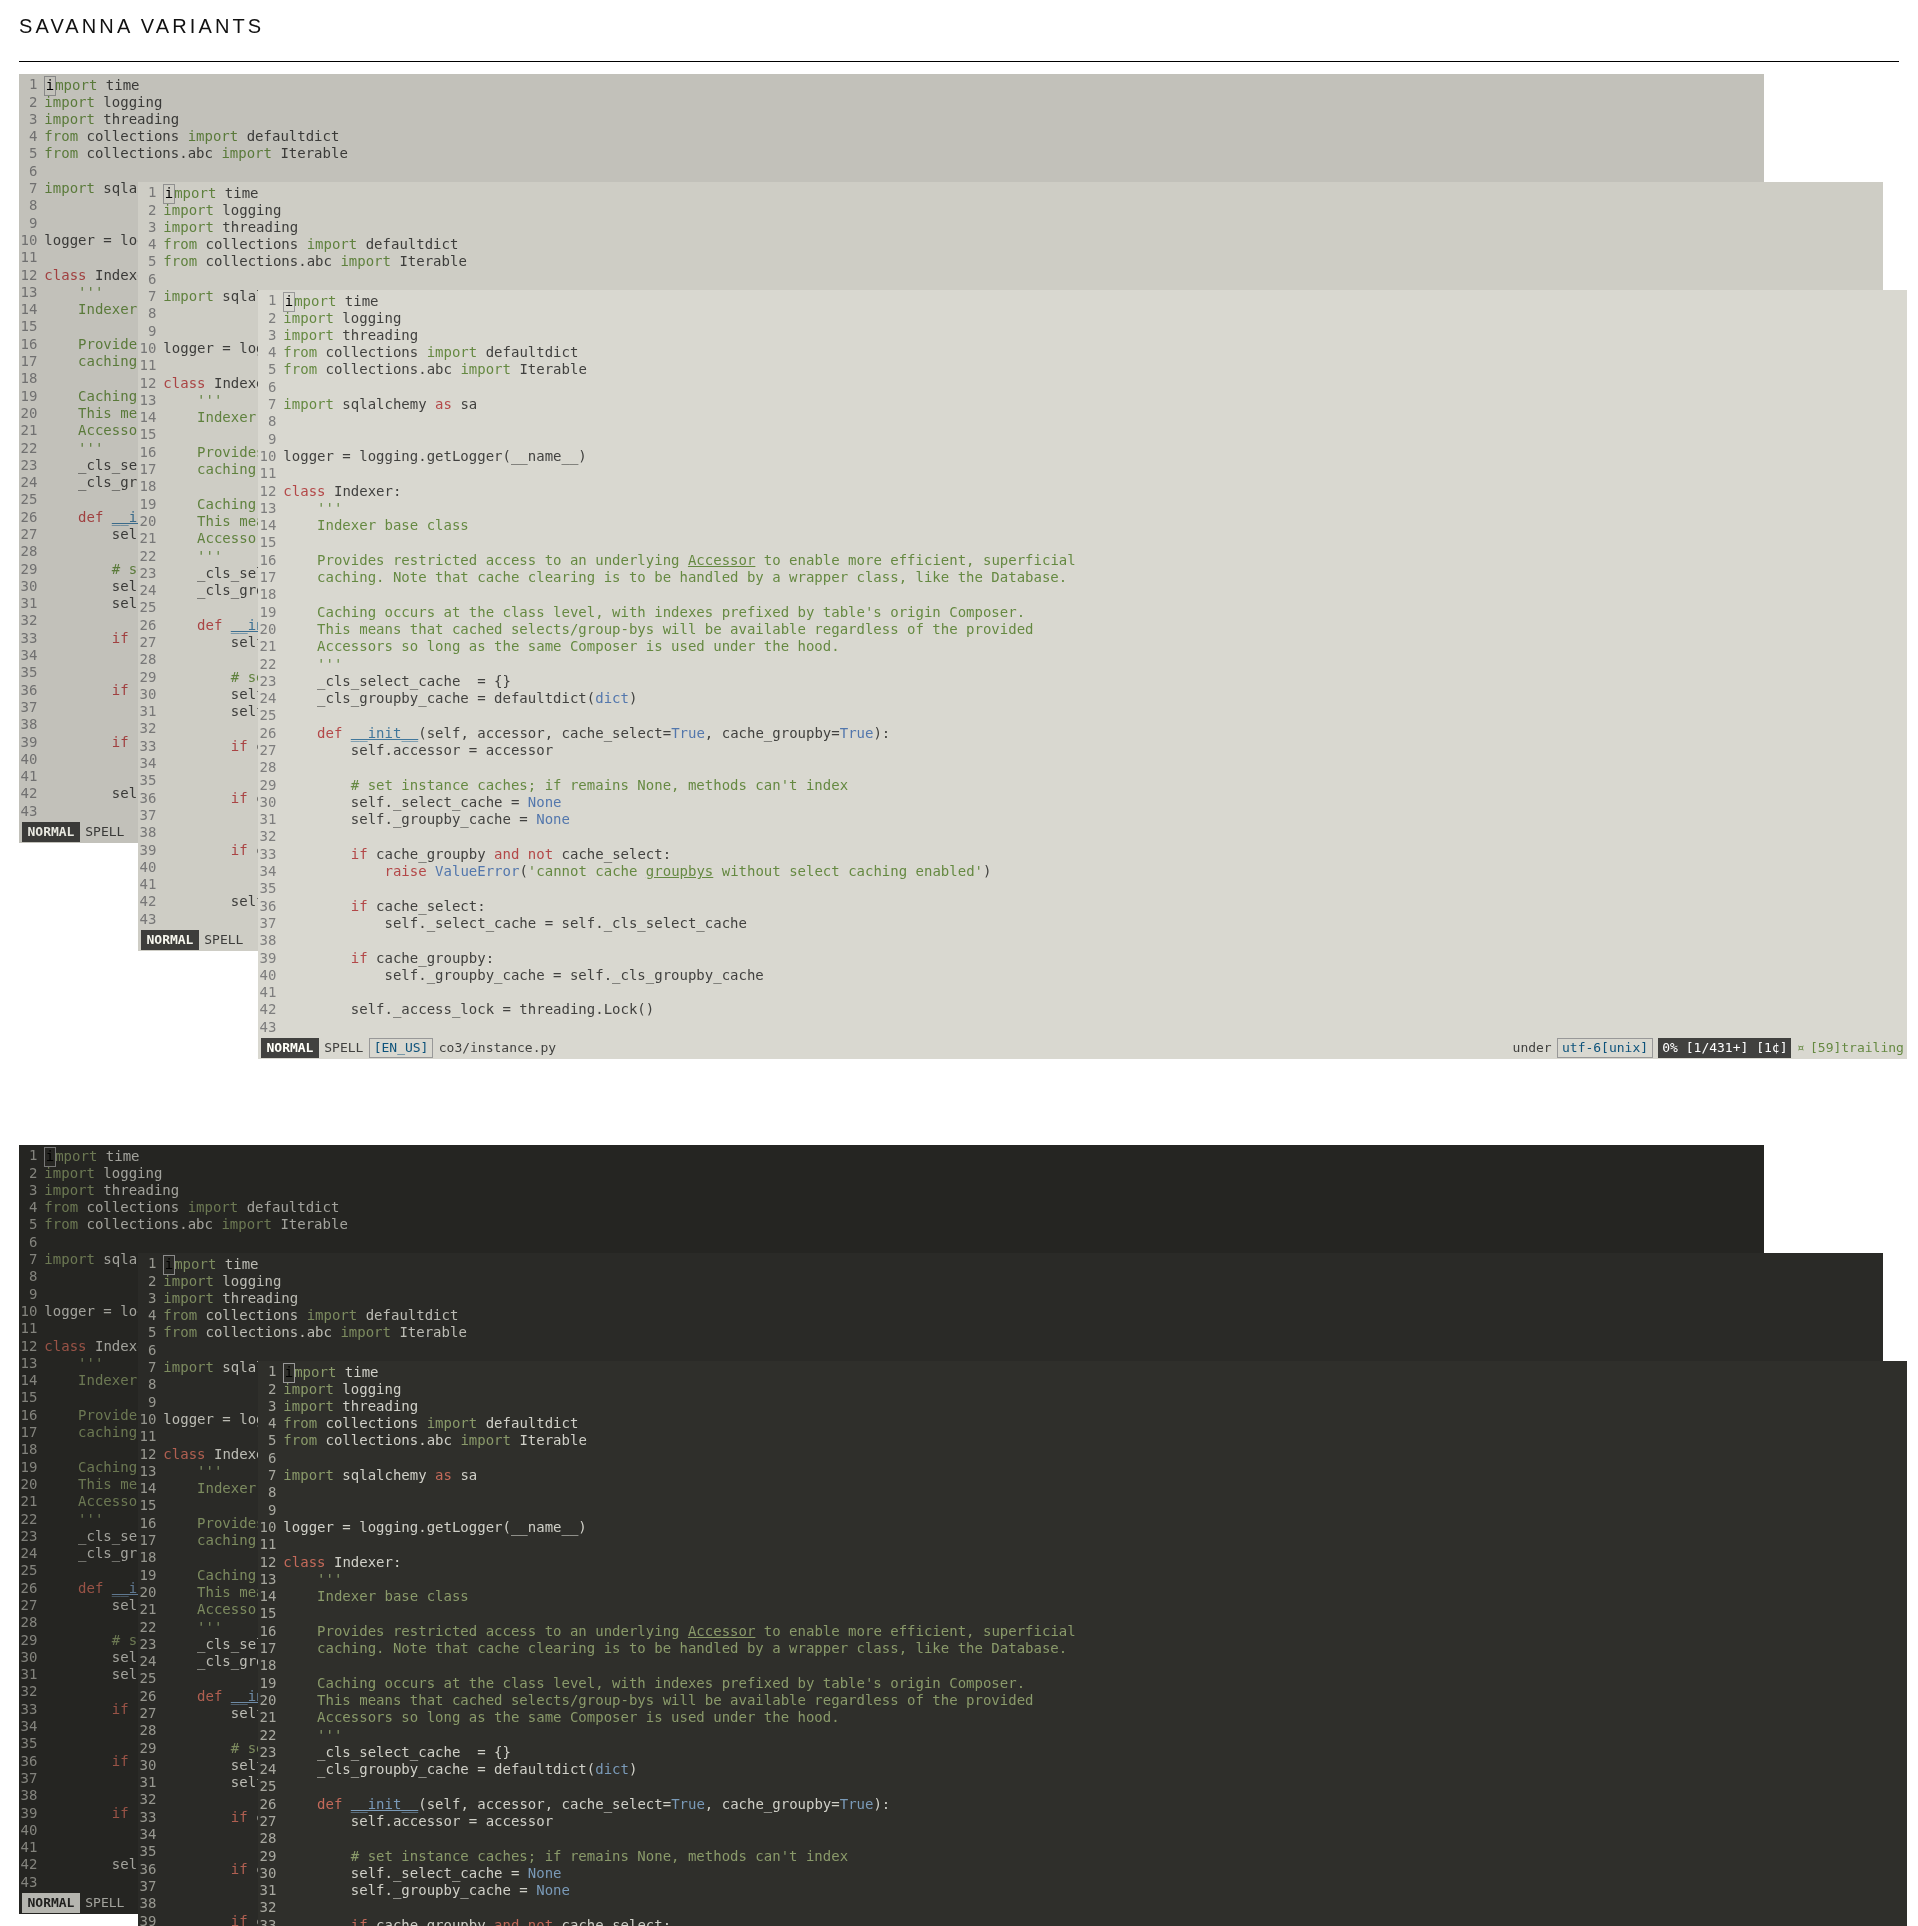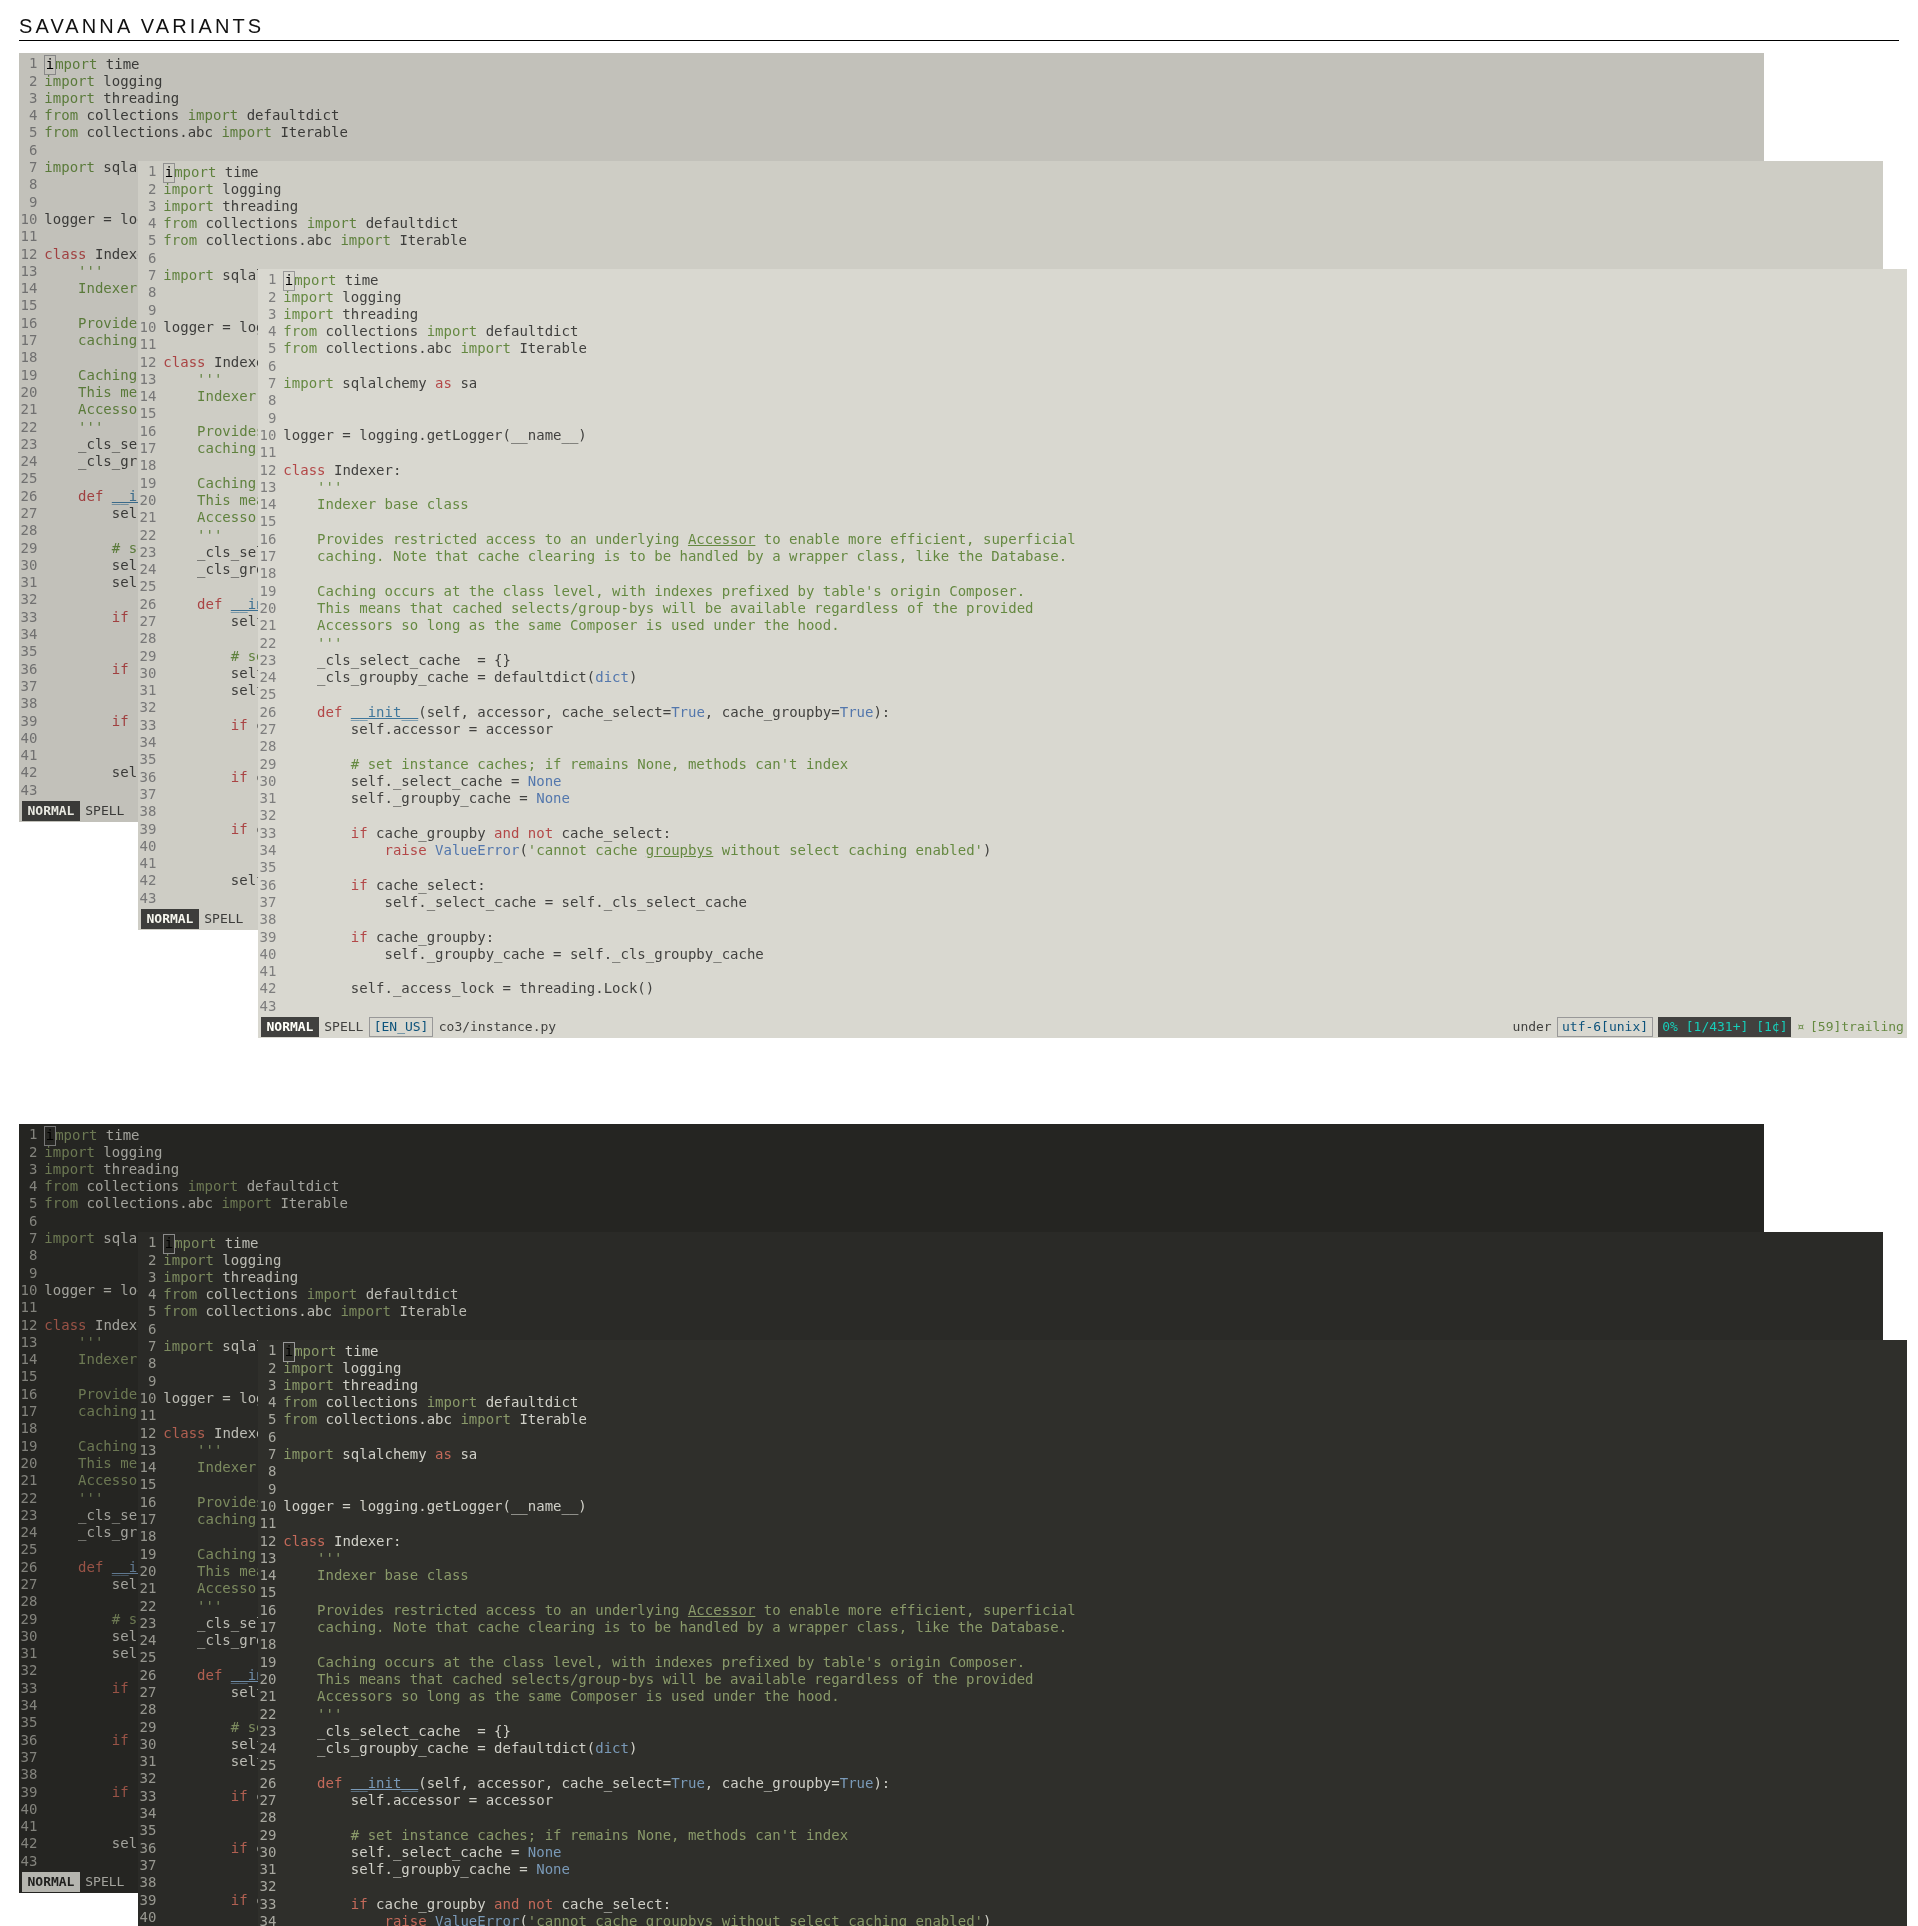--- a/index.html
+++ b/index.html
@@ -1,17 +1,17 @@
 <!DOCTYPE html>
 <html style="font-size:6.2px"><head>
 <meta charset="utf-8">
 <style>
 *{margin:0;padding:0;box-sizing:border-box}
 body{background:#fff;font-family:'DejaVu Sans Mono','Menlo','Monaco',monospace;padding:15.4px 19px}
-.title{font-family:'Helvetica Neue',Arial,sans-serif;font-size:20px;font-weight:300;letter-spacing:3.1px;color:#111;margin-bottom:2px}
+.title{font-family:'Helvetica Neue',Arial,sans-serif;font-size:20px;font-weight:300;letter-spacing:3.1px;color:#111;margin-bottom:23px}
 .title-rule{border:none;border-top:0.8px solid #000;margin-bottom:11.6px}
 .stack-group{position:relative;margin-bottom:69px;height:1002px}
 
 
 .editor{position:absolute;font-size:14px;line-height:1.25;box-shadow:0 0 0 transparent}
 .editor.light{background:#c2c1ba}
 .editor.light .body{background:#c2c1ba}
 .editor.light .gutter{color:#707070}
 .editor.light .statusbar{background:#c2c1ba}
 
@@ -75,21 +75,21 @@
 .cursorbox{display:inline-block;border:0.8px solid #888;padding:0 0.4px;margin-right:-0.4px}
 .dark .cursorbox{border-color:#999}
 
 
 .statusbar{display:flex;align-items:center;font-size:13px;height:21px;padding:0 3.1px;gap:5.4px;white-space:nowrap}
 .pill{background:#3a3a38;color:#e8e8e0;padding:1.5px 5.4px 2.3px;font-weight:bold}
 .dark .pill{background:#e8e8e0;color:#2a2a28}
 .sb-text{color:#3a3a38}
 .dark .sb-text{color:#d0d0c8}
 .sb-box{border:0.8px solid #888;padding:0.8px 3.9px;color:#0c4a6e}
-.sb-dark{background:#3a3a38;color:#14b8a6;padding:1.5px 3.9px}
+.sb-dark{background:#3a3a38;color:#e5e5e5;padding:1.5px 3.9px}
 .sb-green{color:#5a7a3a}
 .flex-spacer{flex:1 1 auto}
 
 </style>
 </head>
 <body>
 
 <h1 class="title">SAVANNA VARIANTS</h1>
 <hr class="title-rule">
 

